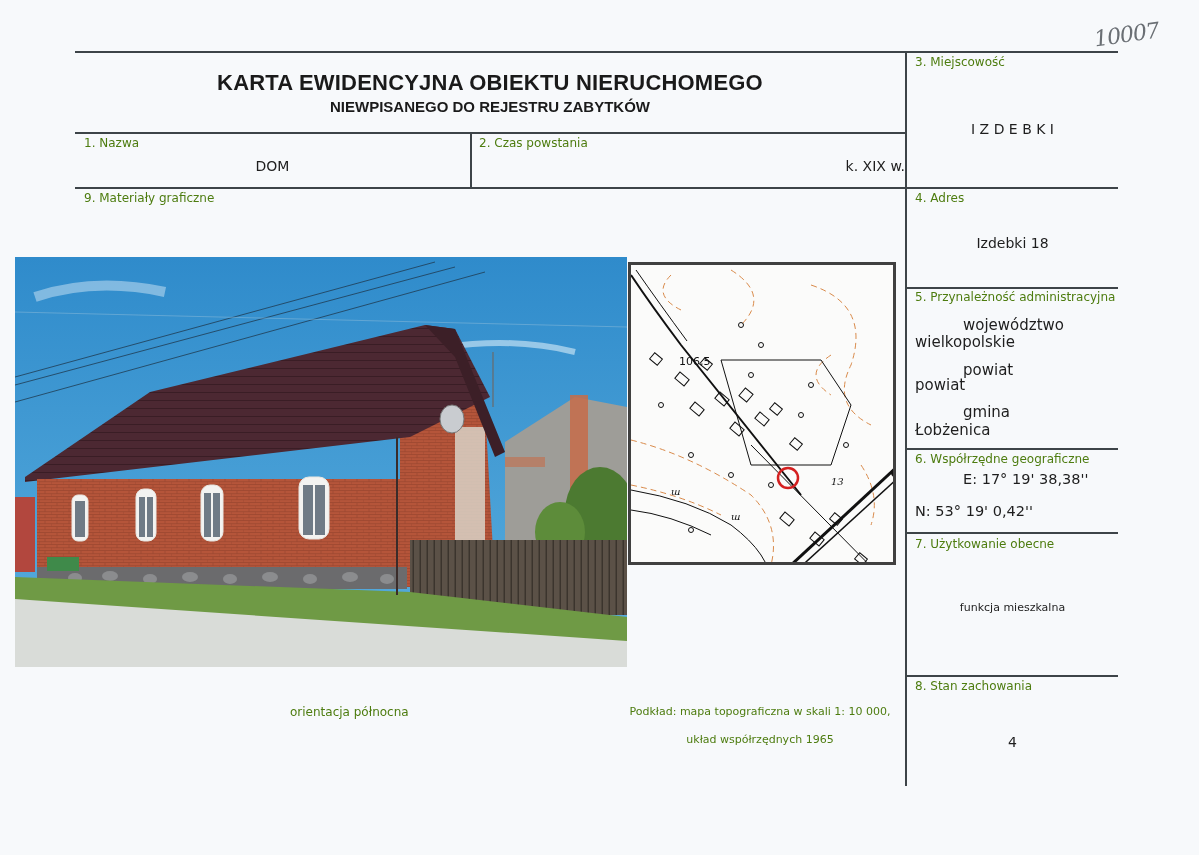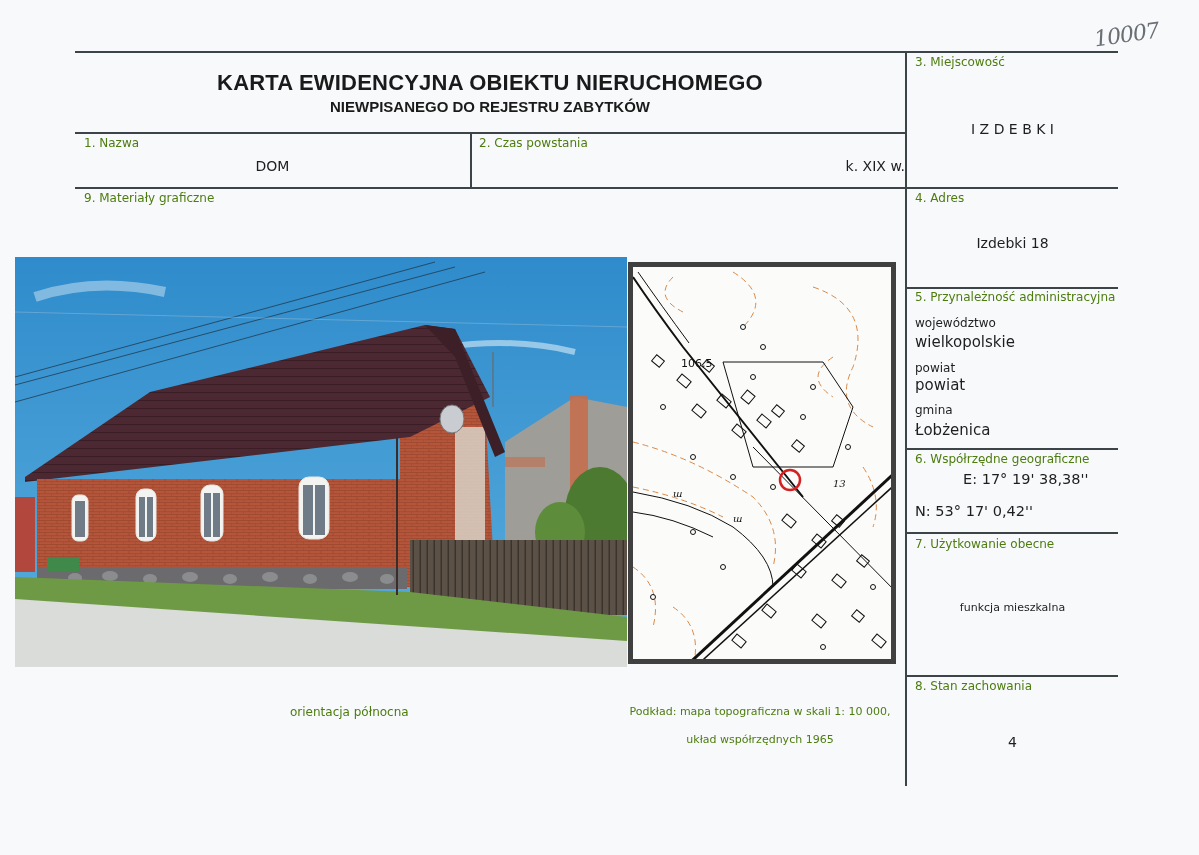--- a/index.html
+++ b/index.html
@@ -6,35 +6,35 @@
   body {
     width:1199px; height:855px; position:relative; overflow:hidden;
     background:#f7f9fb;
     font-family:"Liberation Sans", sans-serif;
     color:#1a1a1a;
   }
   .hline { position:absolute; height:2px; background:#3d4448; }
   .vline { position:absolute; width:2px; background:#3d4448; }
   .label { position:absolute; font-family:"DejaVu Sans", sans-serif; font-size:12px; color:#4d7c0f; white-space:nowrap; }
   .value { position:absolute; font-family:"DejaVu Sans", sans-serif; font-size:14px; color:#1e1e1e; white-space:nowrap; }
-  .small { position:absolute; font-family:"DejaVu Sans", sans-serif; font-size:12px; color:#1e1e1e; white-space:nowrap; }
+  .small { position:absolute; font-family:"DejaVu Sans", sans-serif; font-size:15px; color:#1e1e1e; white-space:nowrap;margin-left:48px; }
   .title {
     position:absolute; left:75px; width:830px; top:70px; text-align:center;
     font-family:"Liberation Sans", sans-serif; font-weight:bold; font-size:22px; letter-spacing:0.2px; color:#1a1a1a;
   }
   .subtitle {
     position:absolute; left:75px; width:830px; top:98px; text-align:center;
     font-family:"Liberation Sans", sans-serif; font-weight:bold; font-size:15px; color:#1a1a1a;
   }
   .handwritten {
     position:absolute; left:1094px; top:22px; font-family:"DejaVu Serif", serif; font-style:italic;
     font-size:22px; color:#6a6f74; transform:rotate(-8deg); letter-spacing:-1px;
   }
   .photo { position:absolute; left:15px; top:257px; width:612px; height:410px; overflow:hidden; }
-  .map { position:absolute; left:628px; top:262px; width:268px; height:402px; overflow:hidden; background:#fbfbfa; border:5px solid #404040; box-sizing:border-box; }
+  .map { position:absolute; left:628px; top:262px; width:268px; height:303px; overflow:hidden; background:#fbfbfa; border:3px solid #404040; box-sizing:border-box; }
   .center { text-align:center; }
 </style>
 </head>
 <body>
 
 <div class="handwritten">10007</div>
 
 <div class="hline" style="left:75px; top:51px; width:1043px;"></div>
 <div class="hline" style="left:75px; top:132px; width:830px;"></div>
 <div class="hline" style="left:75px; top:187px; width:1043px;"></div>
@@ -63,21 +63,21 @@
 <div class="label" style="left:915px; top:290px;">5. Przynależność administracyjna</div>
 <div class="small" style="left:915px; top:316px;">województwo</div>
 <div class="value" style="left:915px; top:333px; font-size:15px;">wielkopolskie</div>
 <div class="small" style="left:915px; top:361px;">powiat</div>
 <div class="value" style="left:915px; top:376px; font-size:15px;">powiat</div>
 <div class="small" style="left:915px; top:403px;">gmina</div>
 <div class="value" style="left:915px; top:421px; font-size:15px;">Łobżenica</div>
 
 <div class="label" style="left:915px; top:452px;">6. Współrzędne geograficzne</div>
 <div class="value" style="left:915px; top:471px; font-size:14.5px;margin-left:48px;">E: 17° 19' 38,38''</div>
-<div class="value" style="left:915px; top:503px; font-size:14.5px;">N: 53° 17' 0,42''</div>
+<div class="value" style="left:915px; top:503px; font-size:14.5px;">N: 53° 19' 0,42''</div>
 
 <div class="label" style="left:915px; top:537px;">7. Użytkowanie obecne</div>
 <div class="value center" style="left:907px; width:211px; top:601px; font-size:11px;">funkcja mieszkalna</div>
 
 <div class="label" style="left:915px; top:679px;">8. Stan zachowania</div>
 <div class="value center" style="left:907px; width:211px; top:734px;">4</div>
 
 <div class="label" style="left:84px; top:191px;">9. Materiały graficzne</div>
 
 <div class="photo">

